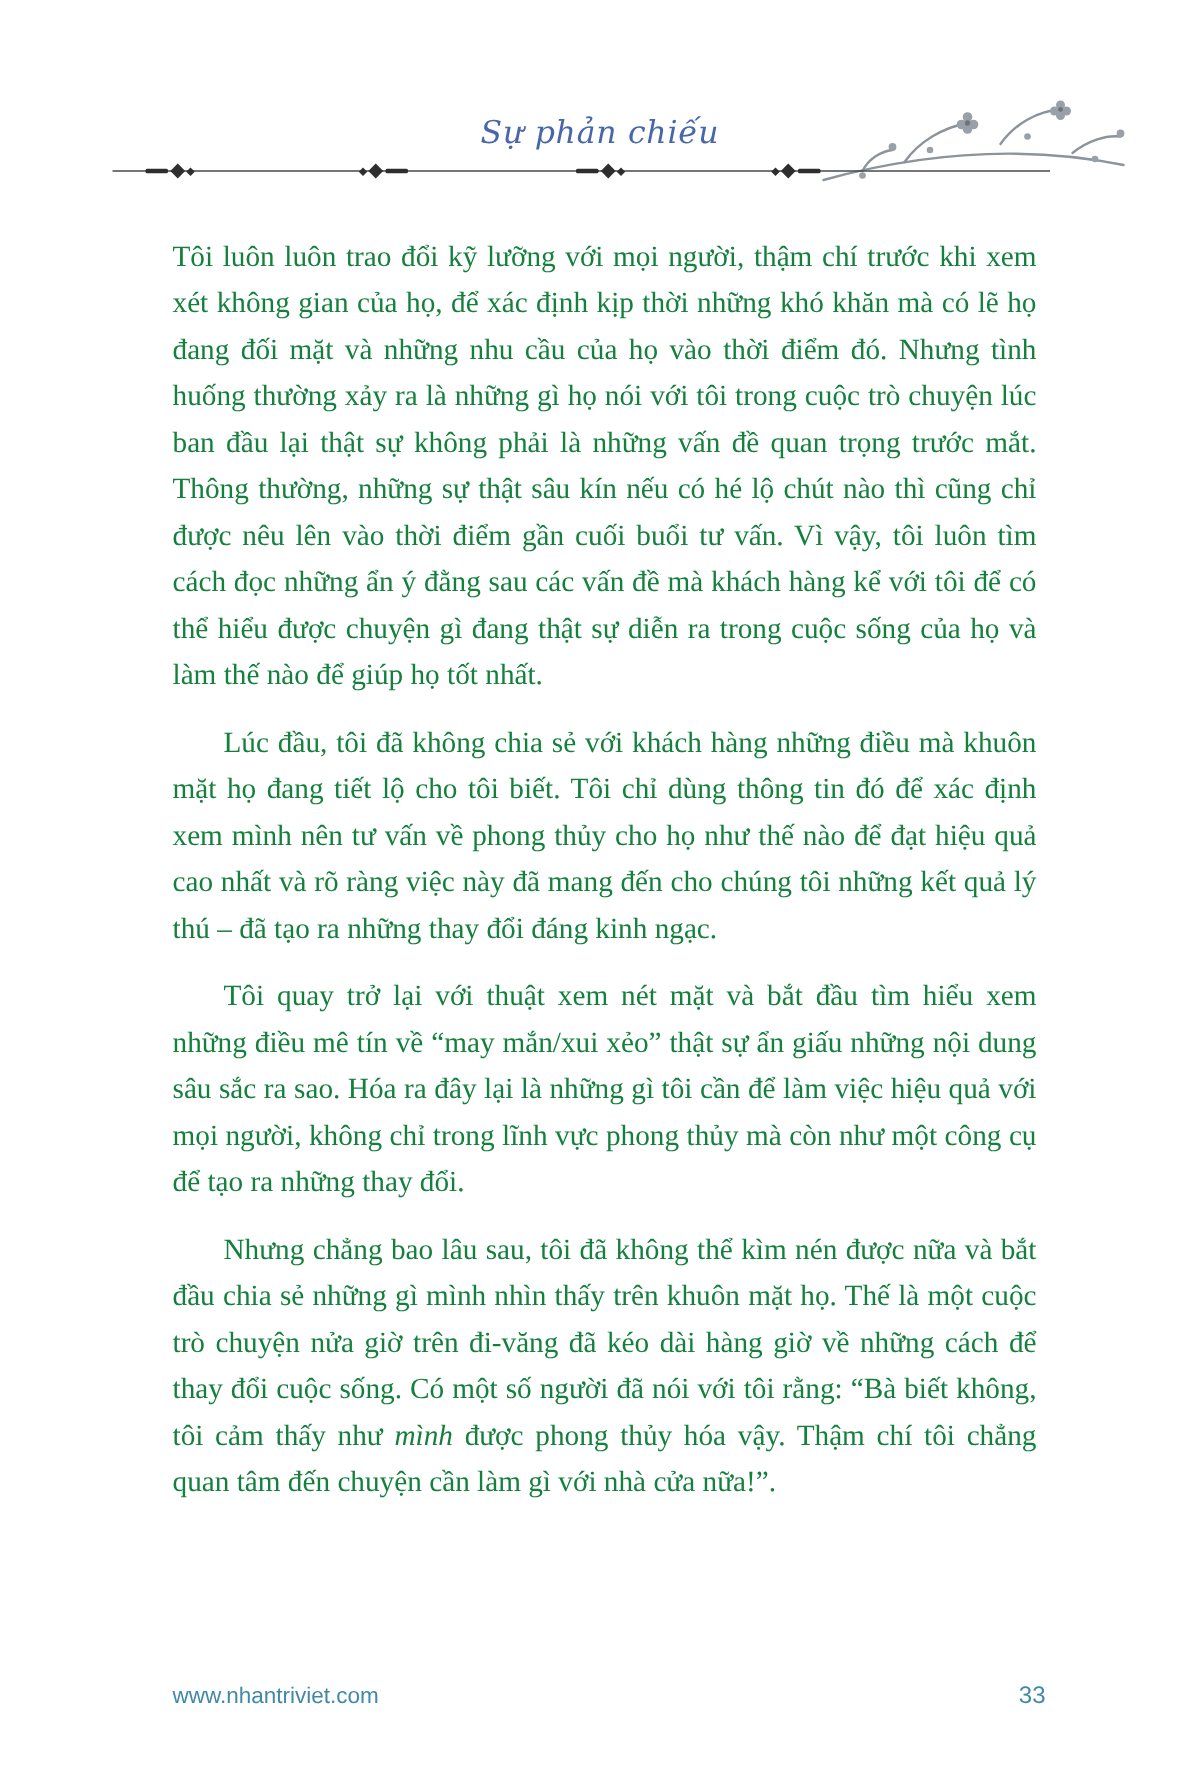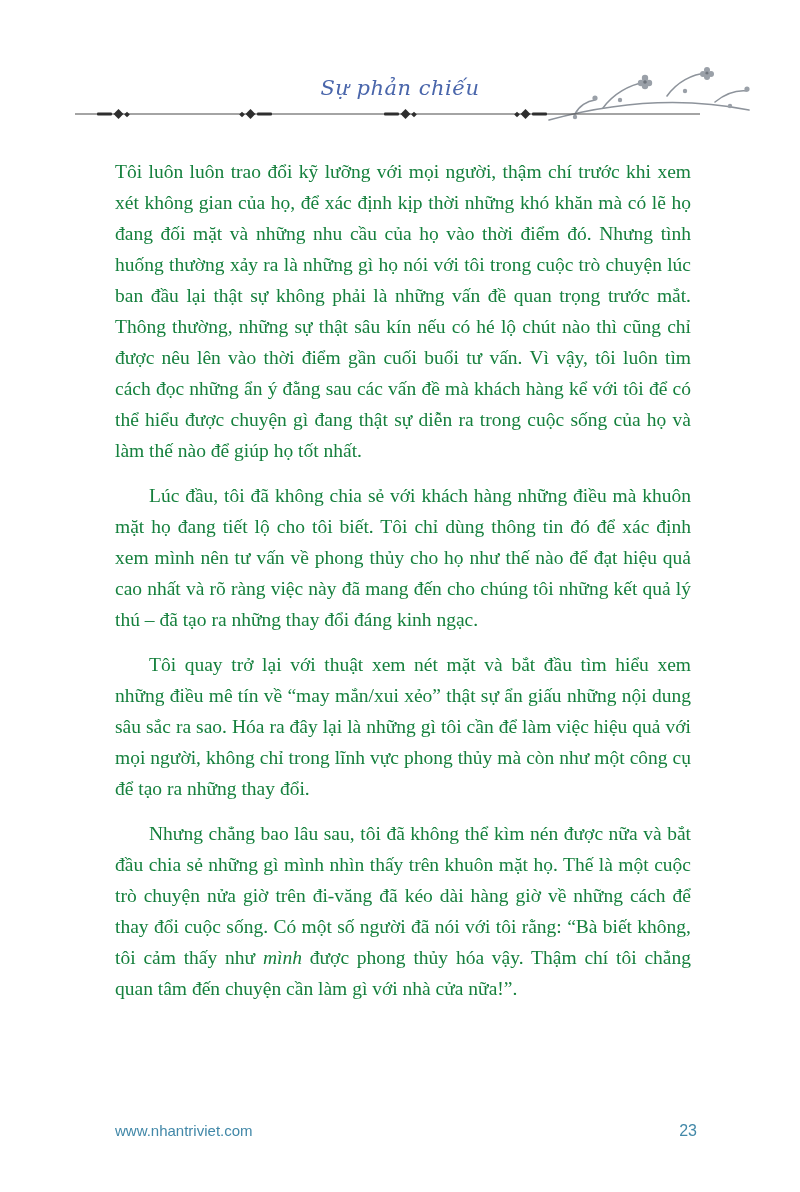--- a/index.html
+++ b/index.html
@@ -126,16 +126,16 @@
 
     <p class="para indent">Lúc đầu, tôi đã không chia sẻ với khách hàng những điều mà khuôn mặt họ đang tiết lộ cho tôi biết. Tôi chỉ dùng thông tin đó để xác định xem mình nên tư vấn về phong thủy cho họ như thế nào để đạt hiệu quả cao nhất và rõ ràng việc này đã mang đến cho chúng tôi những kết quả lý thú – đã tạo ra những thay đổi đáng kinh ngạc.</p>
 
     <p class="para indent">Tôi quay trở lại với thuật xem nét mặt và bắt đầu tìm hiểu xem những điều mê tín về “may mắn/xui xẻo” thật sự ẩn giấu những nội dung sâu sắc ra sao. Hóa ra đây lại là những gì tôi cần để làm việc hiệu quả với mọi người, không chỉ trong lĩnh vực phong thủy mà còn như một công cụ để tạo ra những thay đổi.</p>
 
     <p class="para indent"><span>Nhưng chẳng bao lâu sau, tôi đã không thể kìm nén được nữa và bắt đầu chia sẻ những gì mình nhìn thấy trên khuôn mặt họ. Thế là một cuộc trò chuyện nửa giờ trên đi-văng đã kéo dài hàng giờ về những cách để thay đổi cuộc sống. Có một số người đã nói với tôi rằng: “Bà biết không, tôi cảm thấy như </span><em>mình</em><span> được phong thủy hóa vậy. Thậm chí tôi chẳng quan tâm đến chuyện cần làm gì với nhà cửa nữa!”.</span></p>
   </main>
 
   <footer class="page-footer">
     <span>www.nhantriviet.com</span>
-    <span class="page-number">23</span>
+    <span class="page-number">33</span>
   </footer>
 
 </div>
 
 </body></html>

